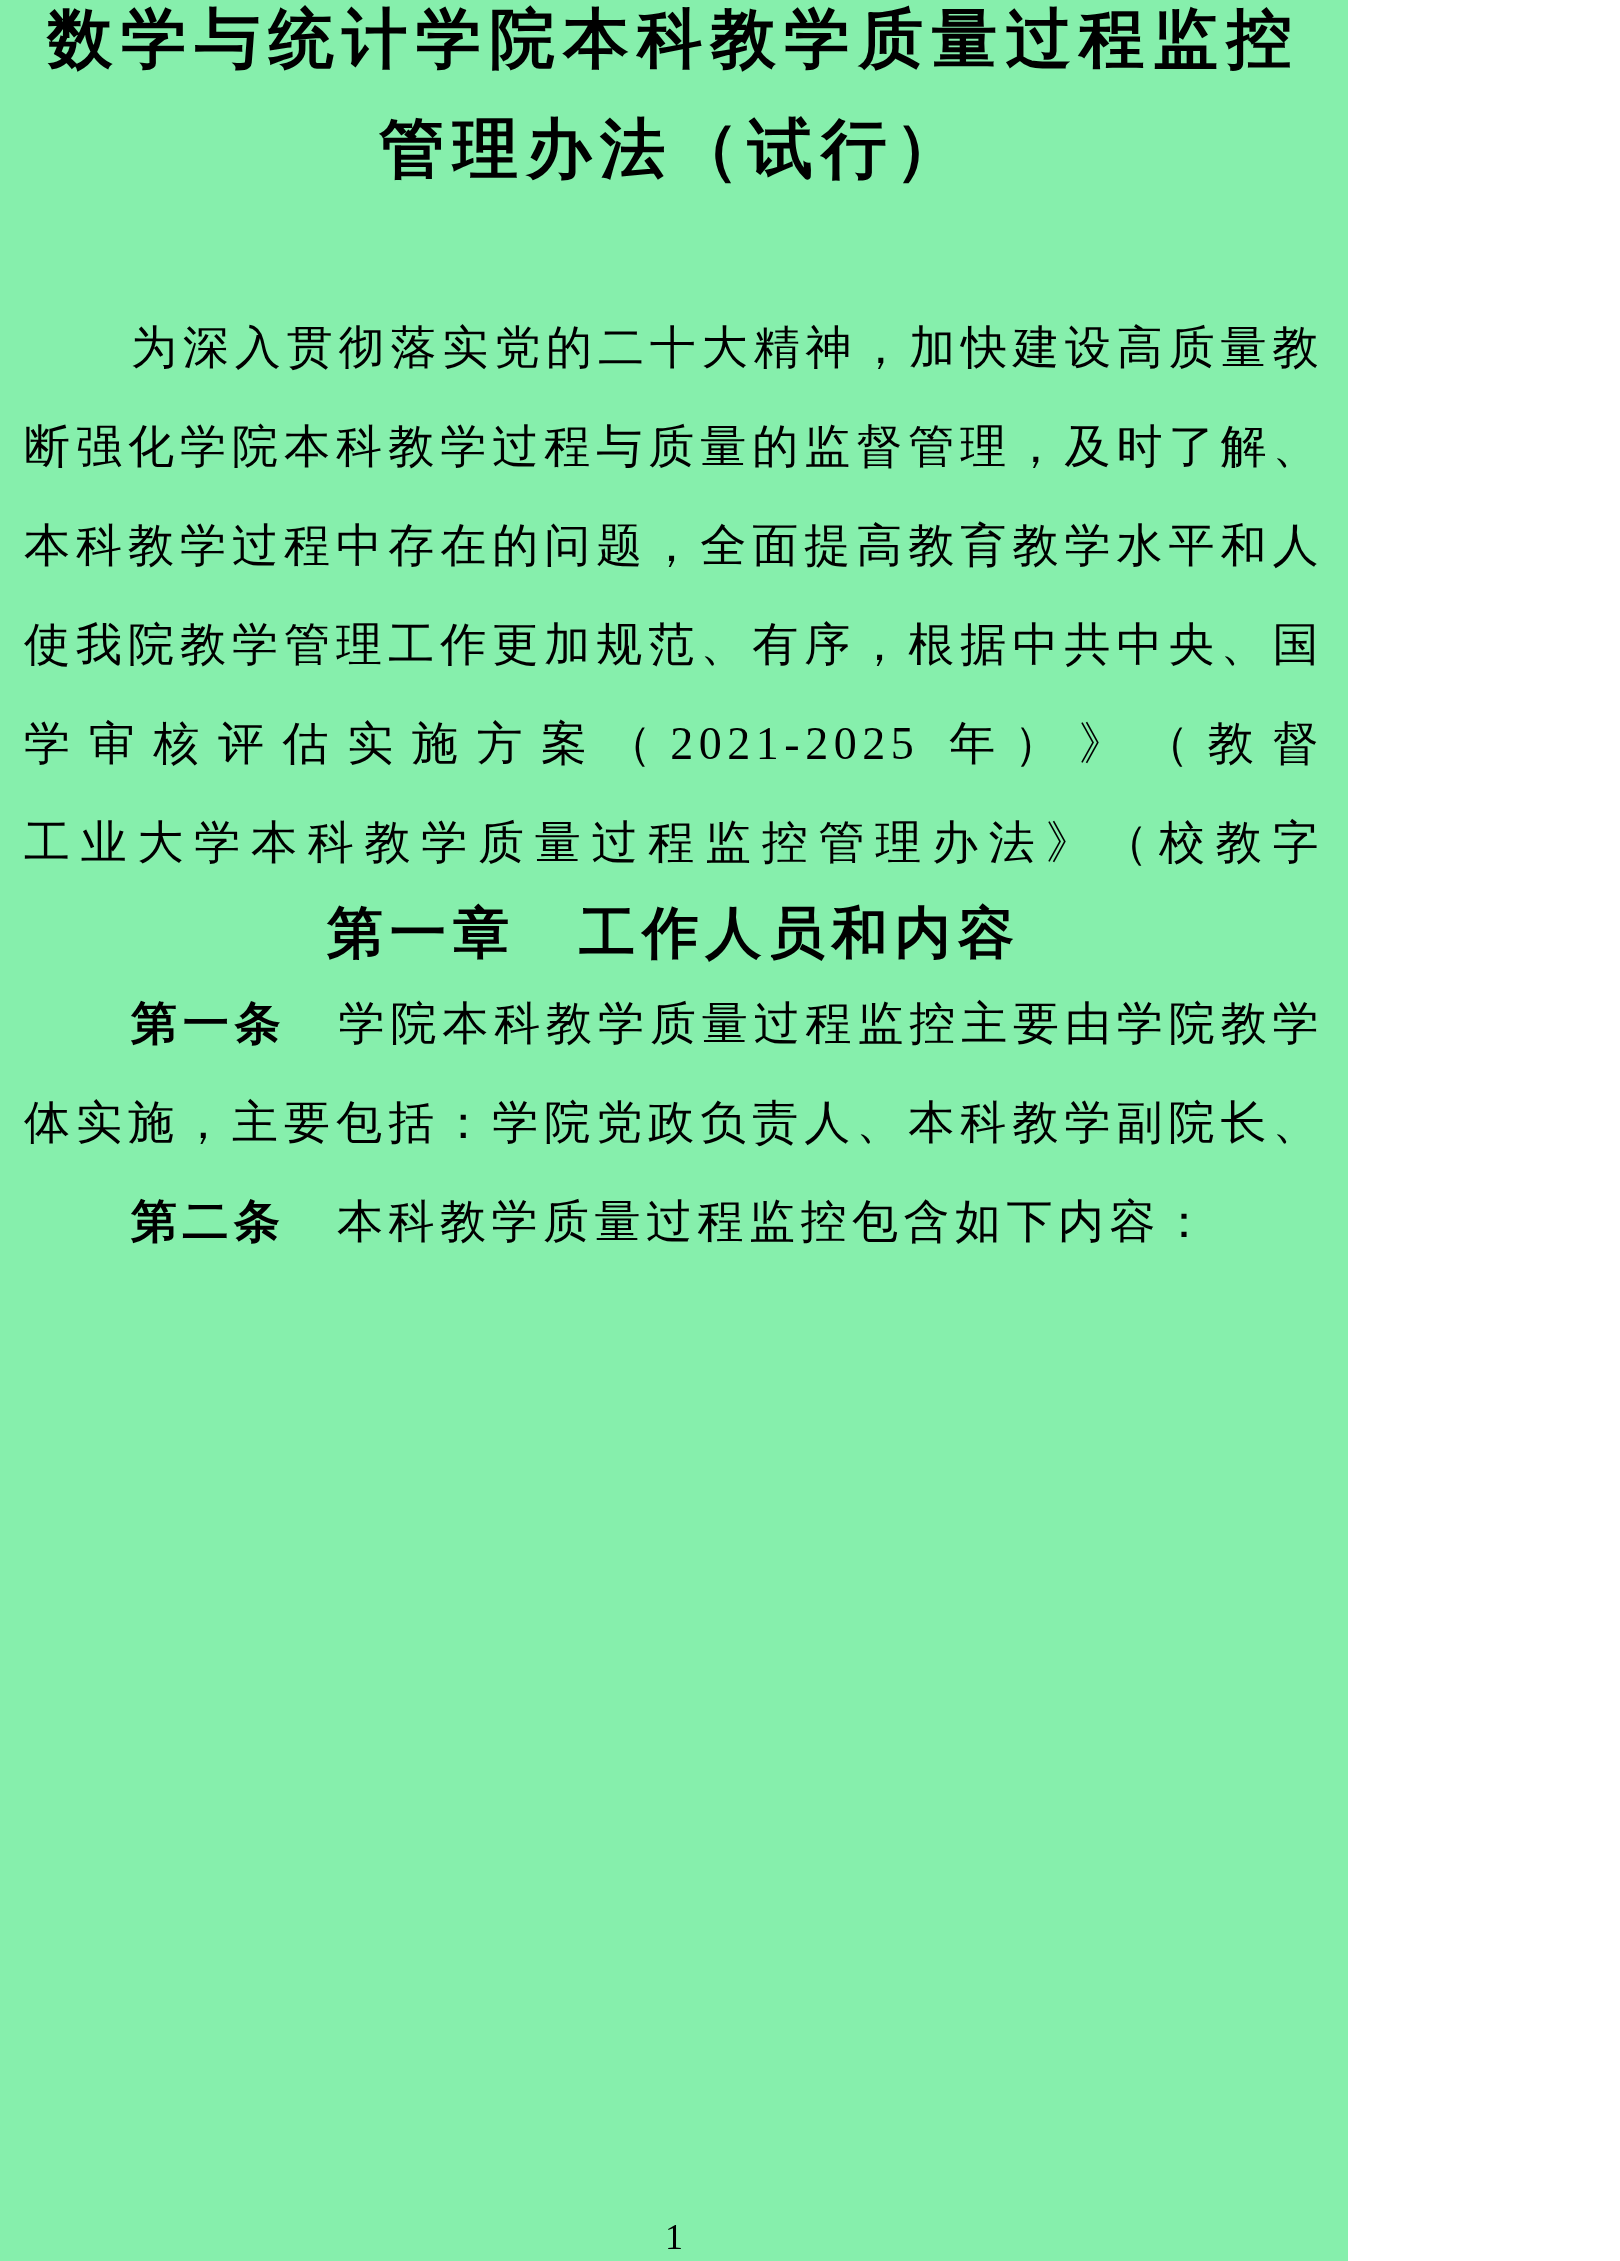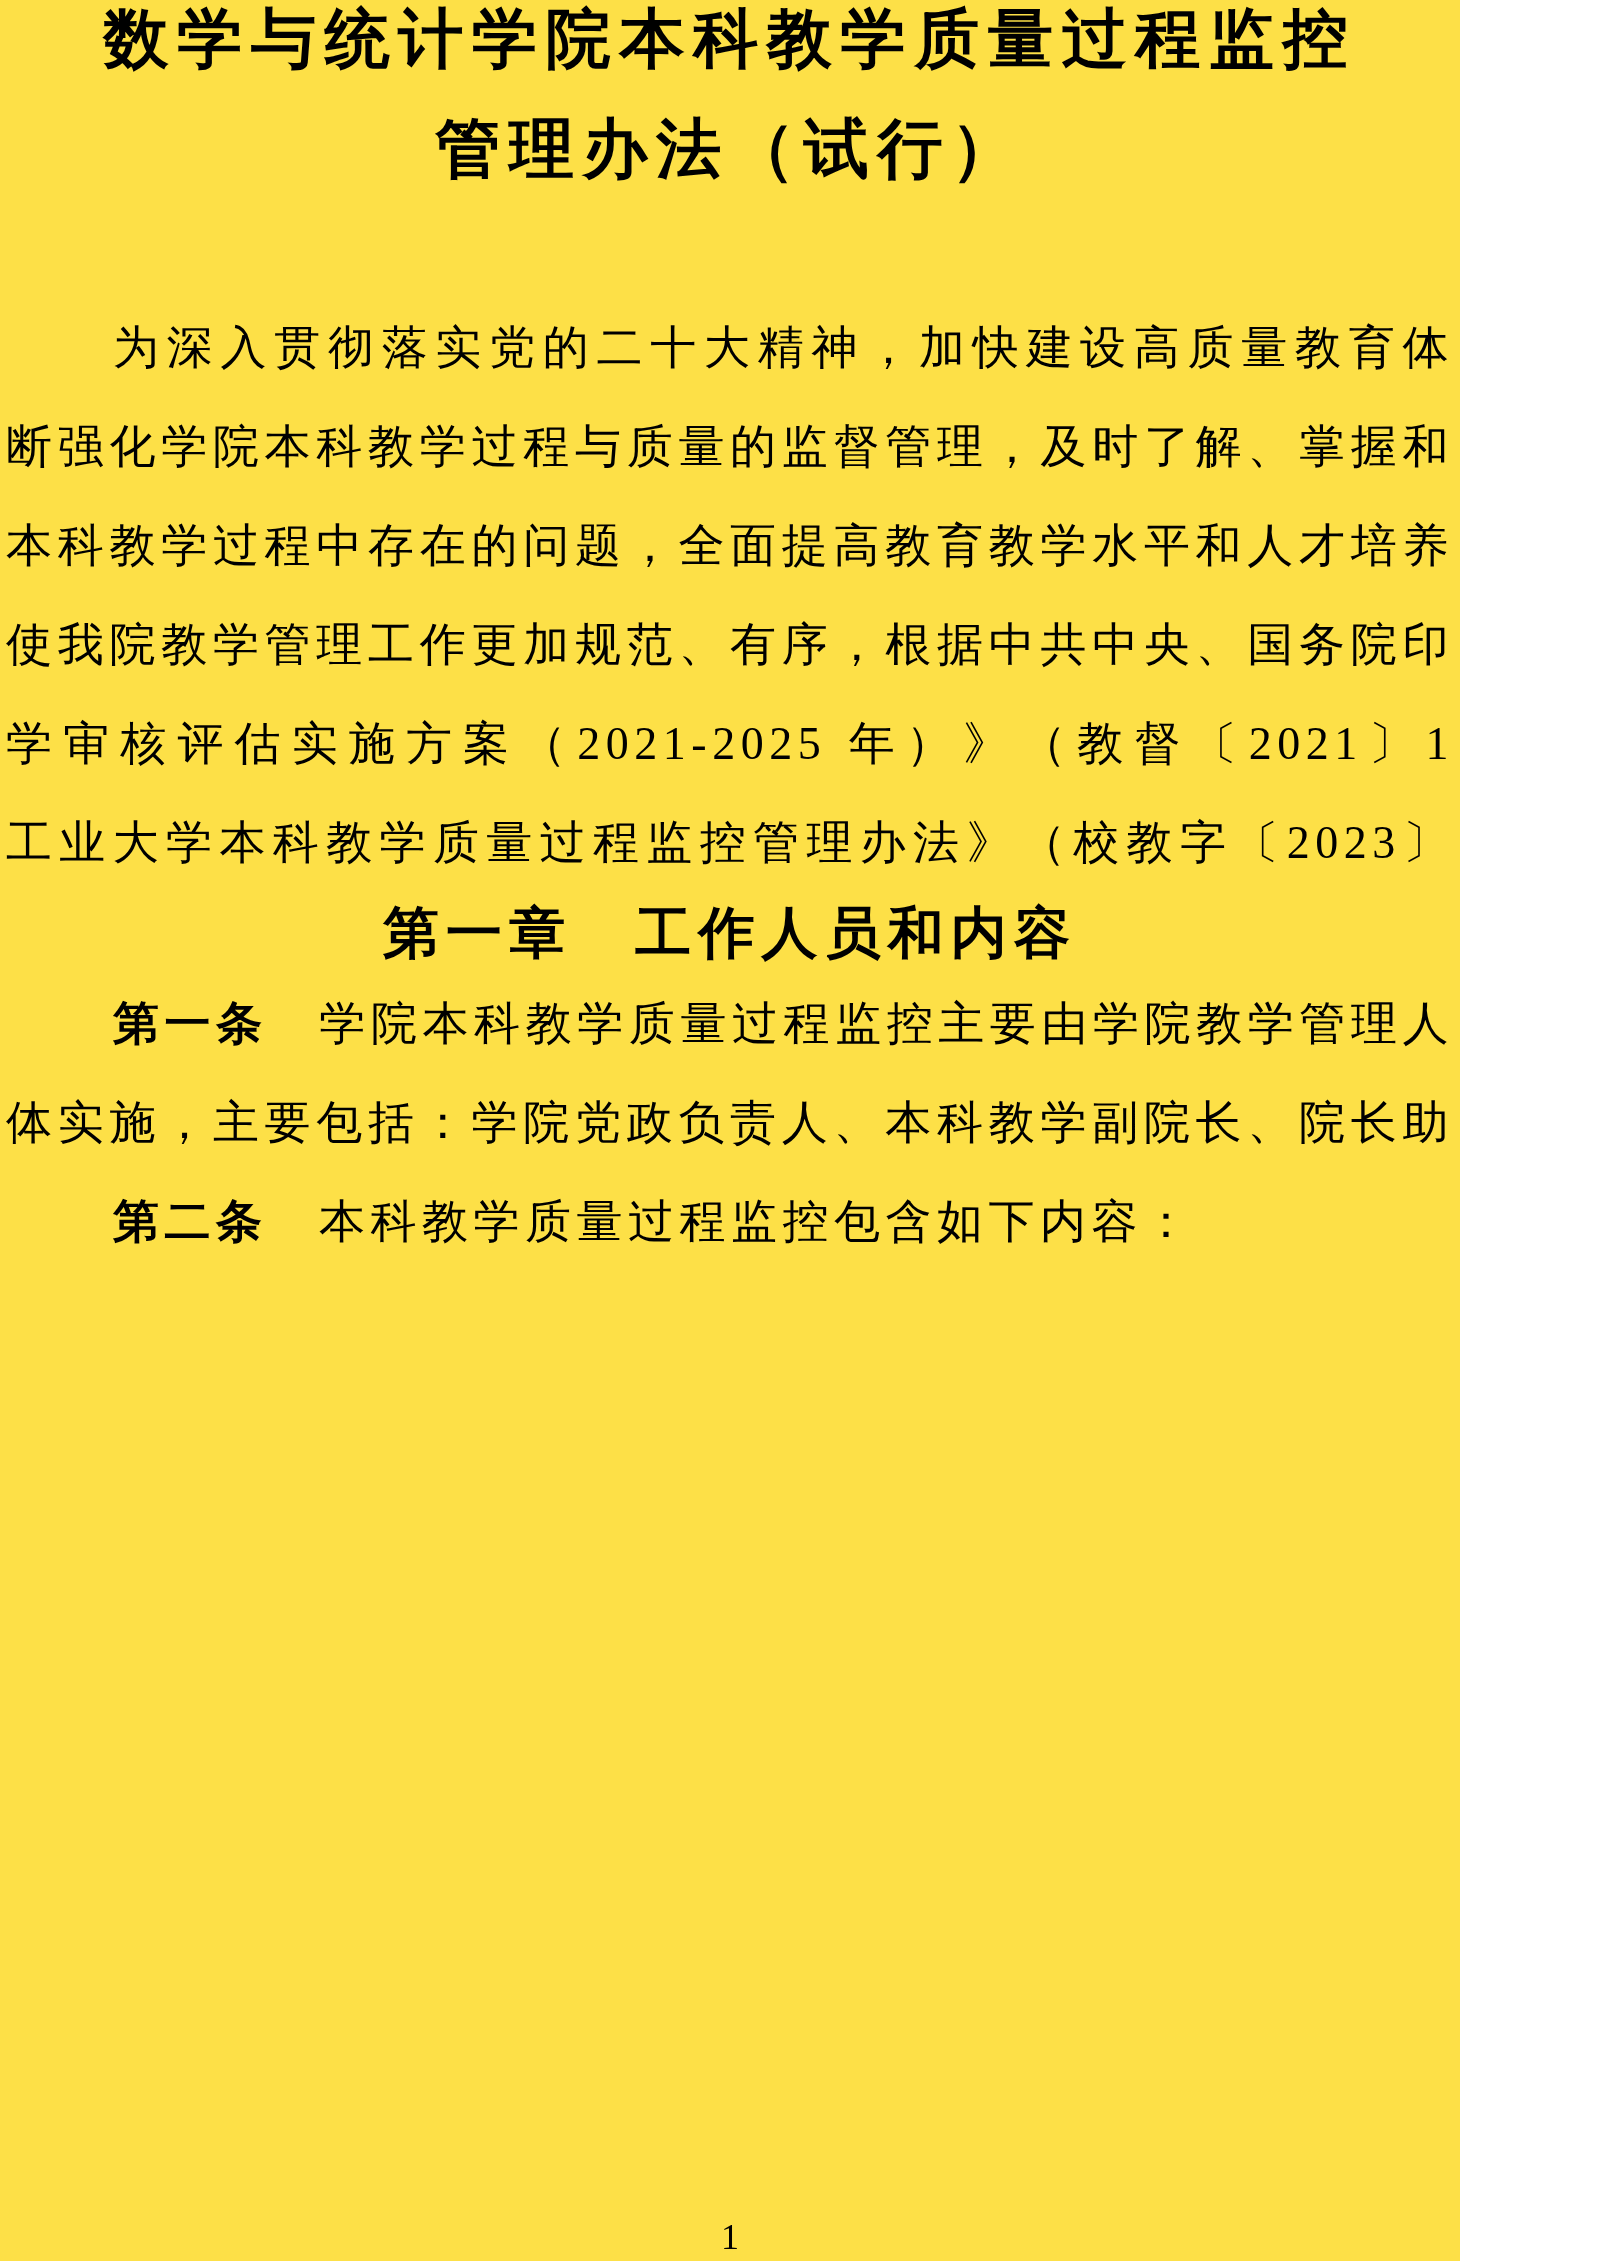--- a/index.html
+++ b/index.html
@@ -1,25 +1,25 @@
 <!DOCTYPE html>
 <html style="font-size:12.7px"><head>
 <meta charset="utf-8">
 <style>
   html, body { margin: 0; padding: 0; background: #ffffff; }
   .page {
     position: relative;
-    width: 1460px;
+    width: 1348px;
     height: 2261px;
-    background: #fde047;
+    background: #86efac;
     color: #000000;
     font-family: "Liberation Serif", "DejaVu Serif", serif;
     overflow: hidden;
     box-sizing: border-box;
-    padding: 0 6px;
+    padding: 0 24px;
   }
   
   .doc-title {
     margin-top: -16px;
     text-align: center;
     font-weight: bold;
     font-style: normal;
   }
   .title-line {
     font-size: 65px;

